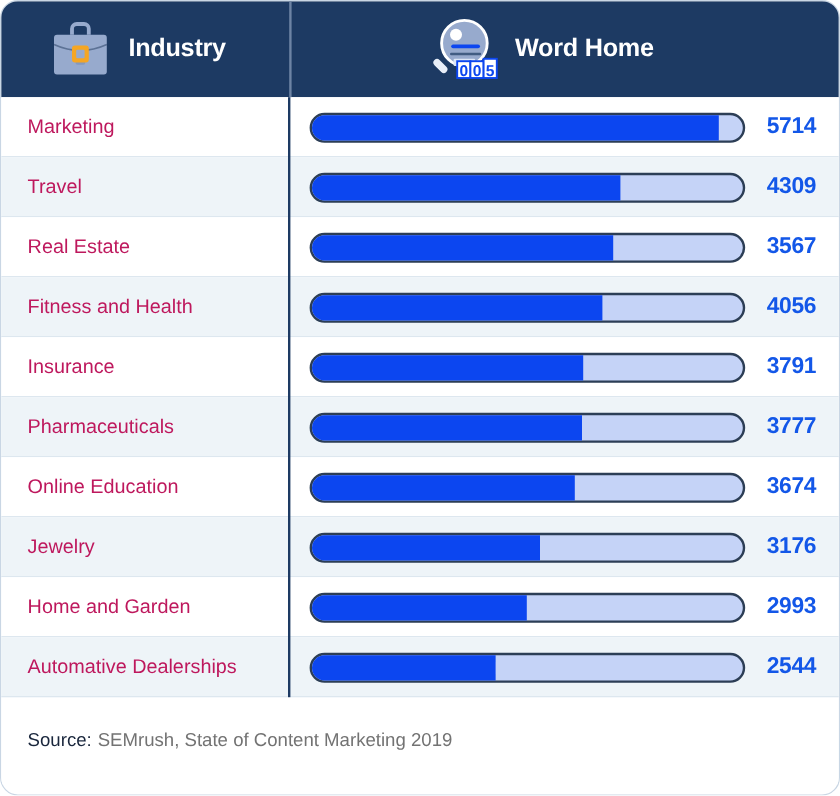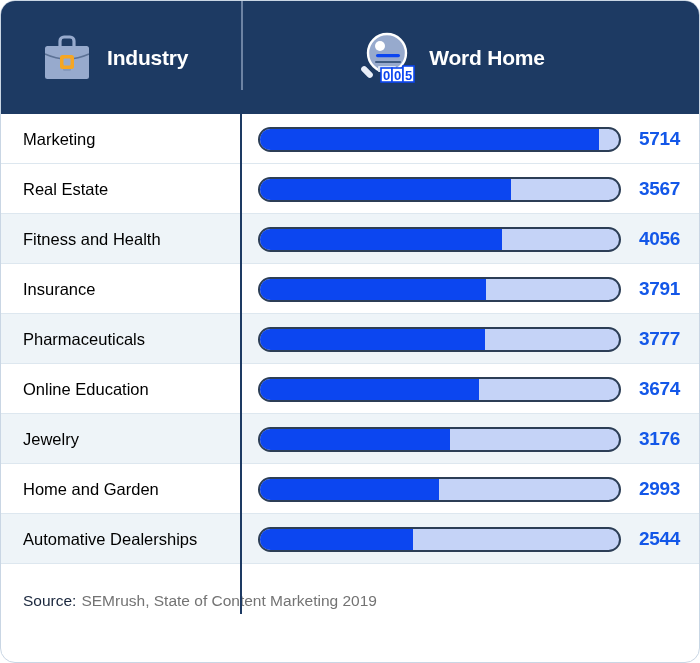--- a/index.html
+++ b/index.html
@@ -21,21 +21,21 @@
     box-sizing: border-box;
     border: 1px solid #c9d6e4;
     border-radius: 15px;
     background: #ffffff;
     overflow: hidden;
   }
 
   
   .header {
     position: relative;
-    height: 113px;
+    height: 80px;
     background: #1d3a63;
     display: flex;
     align-items: flex-start;
   }
   .header-cell {
     display: flex;
     align-items: center;
     height: 100%;
   }
   .header-cell.industry {
@@ -93,21 +93,21 @@
     content: "";
     position: absolute;
     left: 0; right: 0; bottom: 0;
     height: 1px;
     background: #dde7ef;
   }
   .cell-label {
     width: 240px;
     box-sizing: border-box;
     padding-left: 22px;
-    color: #000000;
+    color: #be185d;
     font-size: 16.5px;
     white-space: nowrap;
   }
   .cell-bar {
     flex: 1;
     display: flex;
     align-items: center;
     box-sizing: border-box;
     padding-left: 17px;
     padding-right: 10px;
@@ -216,20 +216,29 @@
     <div class="col-divider"></div>
   <div class="row">
         <div class="cell-label">Marketing</div>
         <div class="cell-bar">
           <div class="bar-track">
             <div class="bar-fill" style="width: calc(94.5% + 1px);"></div>
           </div>
           <div class="bar-value">5714</div>
         </div>
       </div>
+      <div class="row alt">
+        <div class="cell-label">Travel</div>
+        <div class="cell-bar">
+          <div class="bar-track">
+            <div class="bar-fill" style="width: calc(71.5% + 1px);"></div>
+          </div>
+          <div class="bar-value">4309</div>
+        </div>
+      </div>
       <div class="row">
         <div class="cell-label">Real Estate</div>
         <div class="cell-bar">
           <div class="bar-track">
             <div class="bar-fill" style="width: calc(69.8% + 1px);"></div>
           </div>
           <div class="bar-value">3567</div>
         </div>
       </div>
       <div class="row alt">

